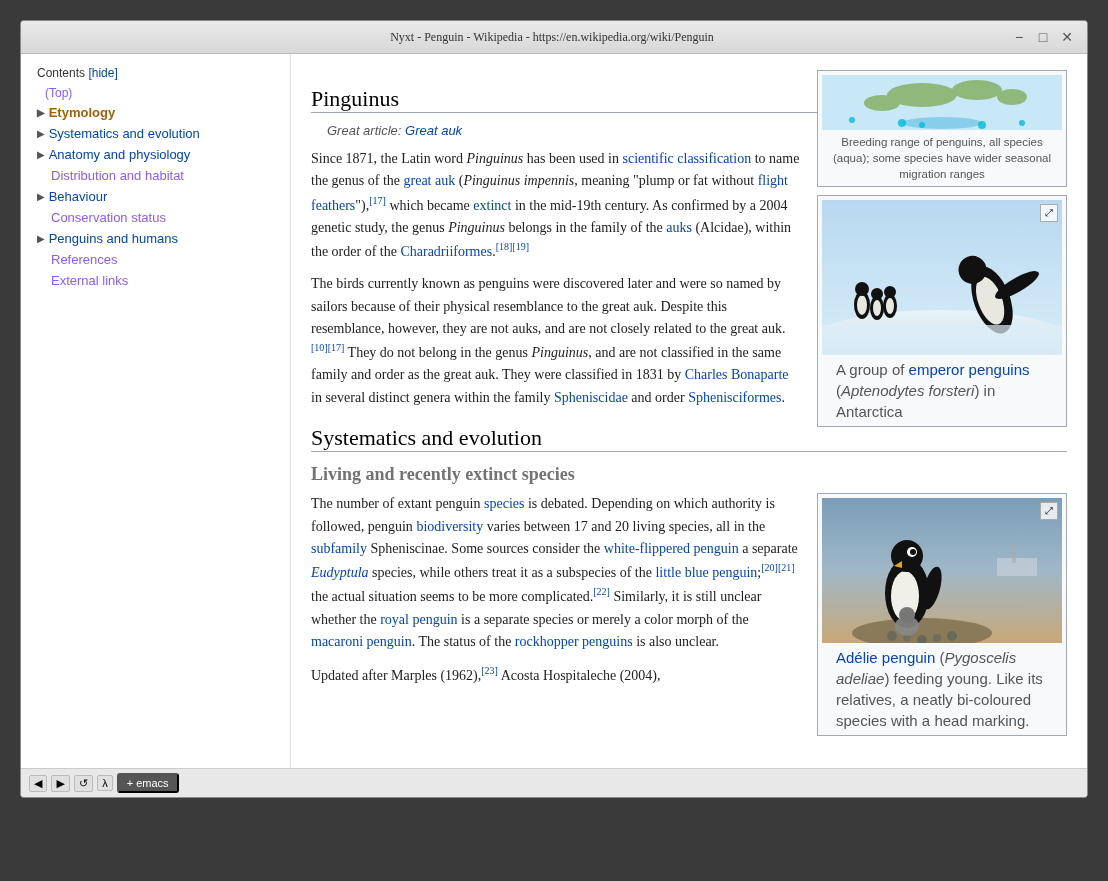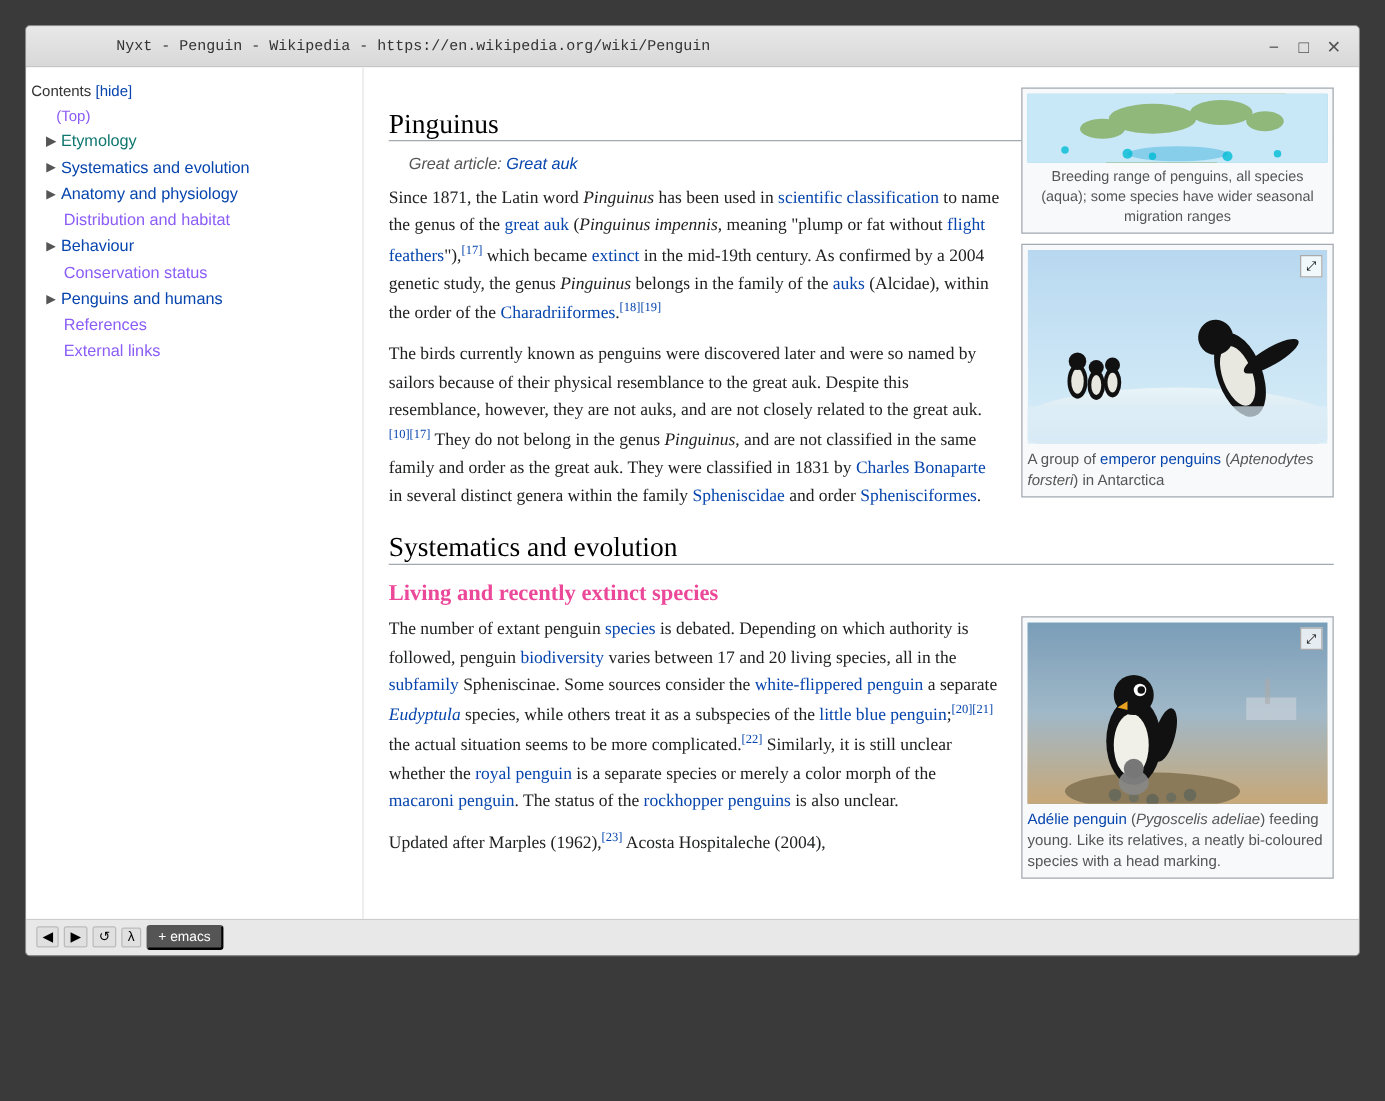--- a/index.html
+++ b/index.html
@@ -17,25 +17,25 @@
     .titlebar {
       background: linear-gradient(to bottom, #e8e8e8, #d8d8d8);
       border-bottom: 1px solid #bbb;
       padding: 8px 12px;
       display: flex;
       align-items: center;
       justify-content: space-between;
     }
 
     .titlebar-title {
-      font-family: Liberation Mono, monospace;
+      font-family: Liberation Serif, serif;
       font-size: 12px;
       color: #333;
       flex: 1;
-      text-align: left;
+      text-align: center;
     }
 
     .titlebar-controls {
       display: flex;
       gap: 8px;
     }
 
     .titlebar-btn {
       width: 16px;
       height: 16px;
@@ -59,21 +59,21 @@
       width: 270px;
       min-width: 270px;
       background: white;
       border-right: 1px solid #e0e0e0;
       padding: 8px 0;
       font-family: sans-serif;
       font-size: 13px;
     }
 
     .sidebar-contents-header {
-      padding: 4px 16px 4px 4px;
+      padding: 4px 16px 4px 16px;
       color: #333;
       font-size: 12px;
     }
 
     .sidebar-contents-header a {
       color: #0645ad;
       text-decoration: none;
     }
 
     .sidebar-top-link {
@@ -100,22 +100,22 @@
       font-size: 10px;
     }
 
     .sidebar-item a, .sidebar-item-link {
       color: #0645ad;
       text-decoration: none;
       font-size: 13px;
     }
 
     .sidebar-item.bold a {
-      font-weight: normal;
-      color: #0f766e;
+      font-weight: bold;
+      color: #a16207;
     }
 
     .sidebar-subitem {
       padding: 3px 16px 3px 30px;
     }
 
     .sidebar-subitem a {
       color: #8b5cf6;
       text-decoration: none;
       font-size: 13px;
@@ -139,21 +139,21 @@
       margin-top: 16px;
       color: #000;
     }
 
     .main-content h3 {
       font-family: 'Linux Libertine', Georgia, serif;
       font-size: 18px;
       font-weight: bold;
       margin-bottom: 8px;
       margin-top: 12px;
-      color: #ec4899;
+      color: #737373;
     }
 
     .main-content p {
       margin-bottom: 10px;
       line-height: 1.6;
       color: #202122;
       font-size: 14px;
     }
 
     .main-content a {
@@ -194,22 +194,23 @@
       height: 155px;
       display: block;
       position: relative;
       overflow: hidden;
     }
 
     .thumb-box .thumb-caption {
       margin-top: 4px;
       color: #555;
       font-family: sans-serif;
-      font-size: 12px;
+      font-size: 15px;
       line-height: 1.4;
+      margin-left: 14px;
     }
 
     .thumb-expand {
       position: absolute;
       top: 4px;
       right: 4px;
       width: 18px;
       height: 18px;
       background: rgba(255,255,255,0.8);
       border: 1px solid #aaa;

